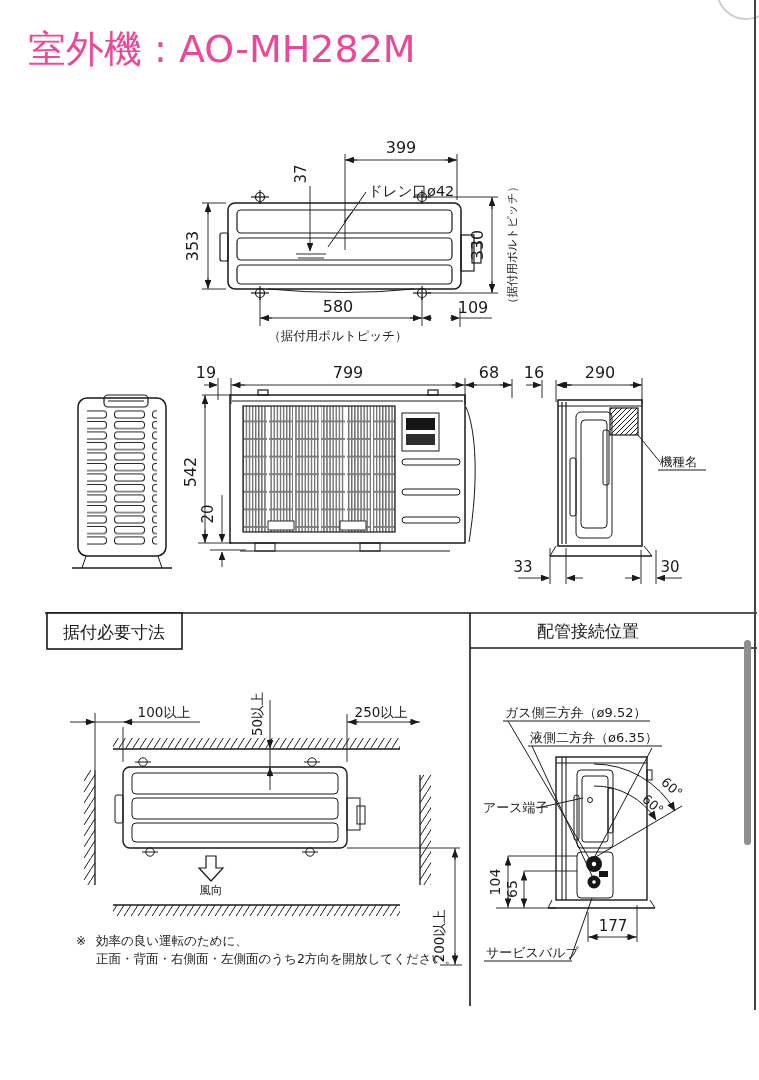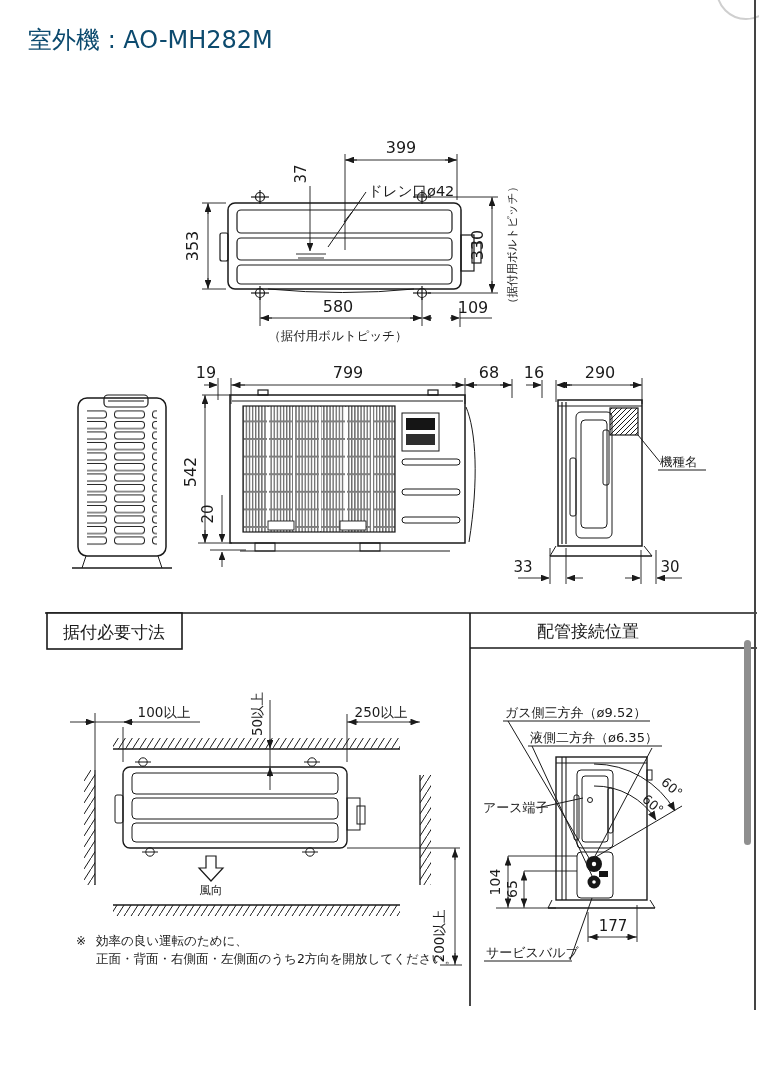--- a/index.html
+++ b/index.html
@@ -1,18 +1,18 @@
 <!DOCTYPE html>
 <html><head>
 <meta charset="utf-8">
 <style>
   html,body{margin:0;padding:0;background:#fff;}
   body{width:759px;height:1080px;position:relative;overflow:hidden;
        font-family:"DejaVu Sans","Liberation Sans",sans-serif;color:#1a1a1a;}
-  .page-title{position:absolute;left:28px;top:24px;font-size:24px;color:#0c4a6e;}
+  .page-title{position:absolute;left:28px;top:24px;font-size:38px;color:#ec4899;}
   svg text{fill:#1a1a1a;}
   .scroll-thumb{position:absolute;left:744px;top:640px;width:7px;height:205px;
                 background:#8f8f8f;border-radius:4px;}
   .right-border{position:absolute;left:754px;top:0;width:1.5px;height:1010px;background:#444;}
   .corner-arc{position:absolute;left:716px;top:-40px;width:56px;height:56px;
               border:2px solid #cfcfcf;border-radius:50%;background:#fff;}
 </style>
 </head>
 <body>
 

